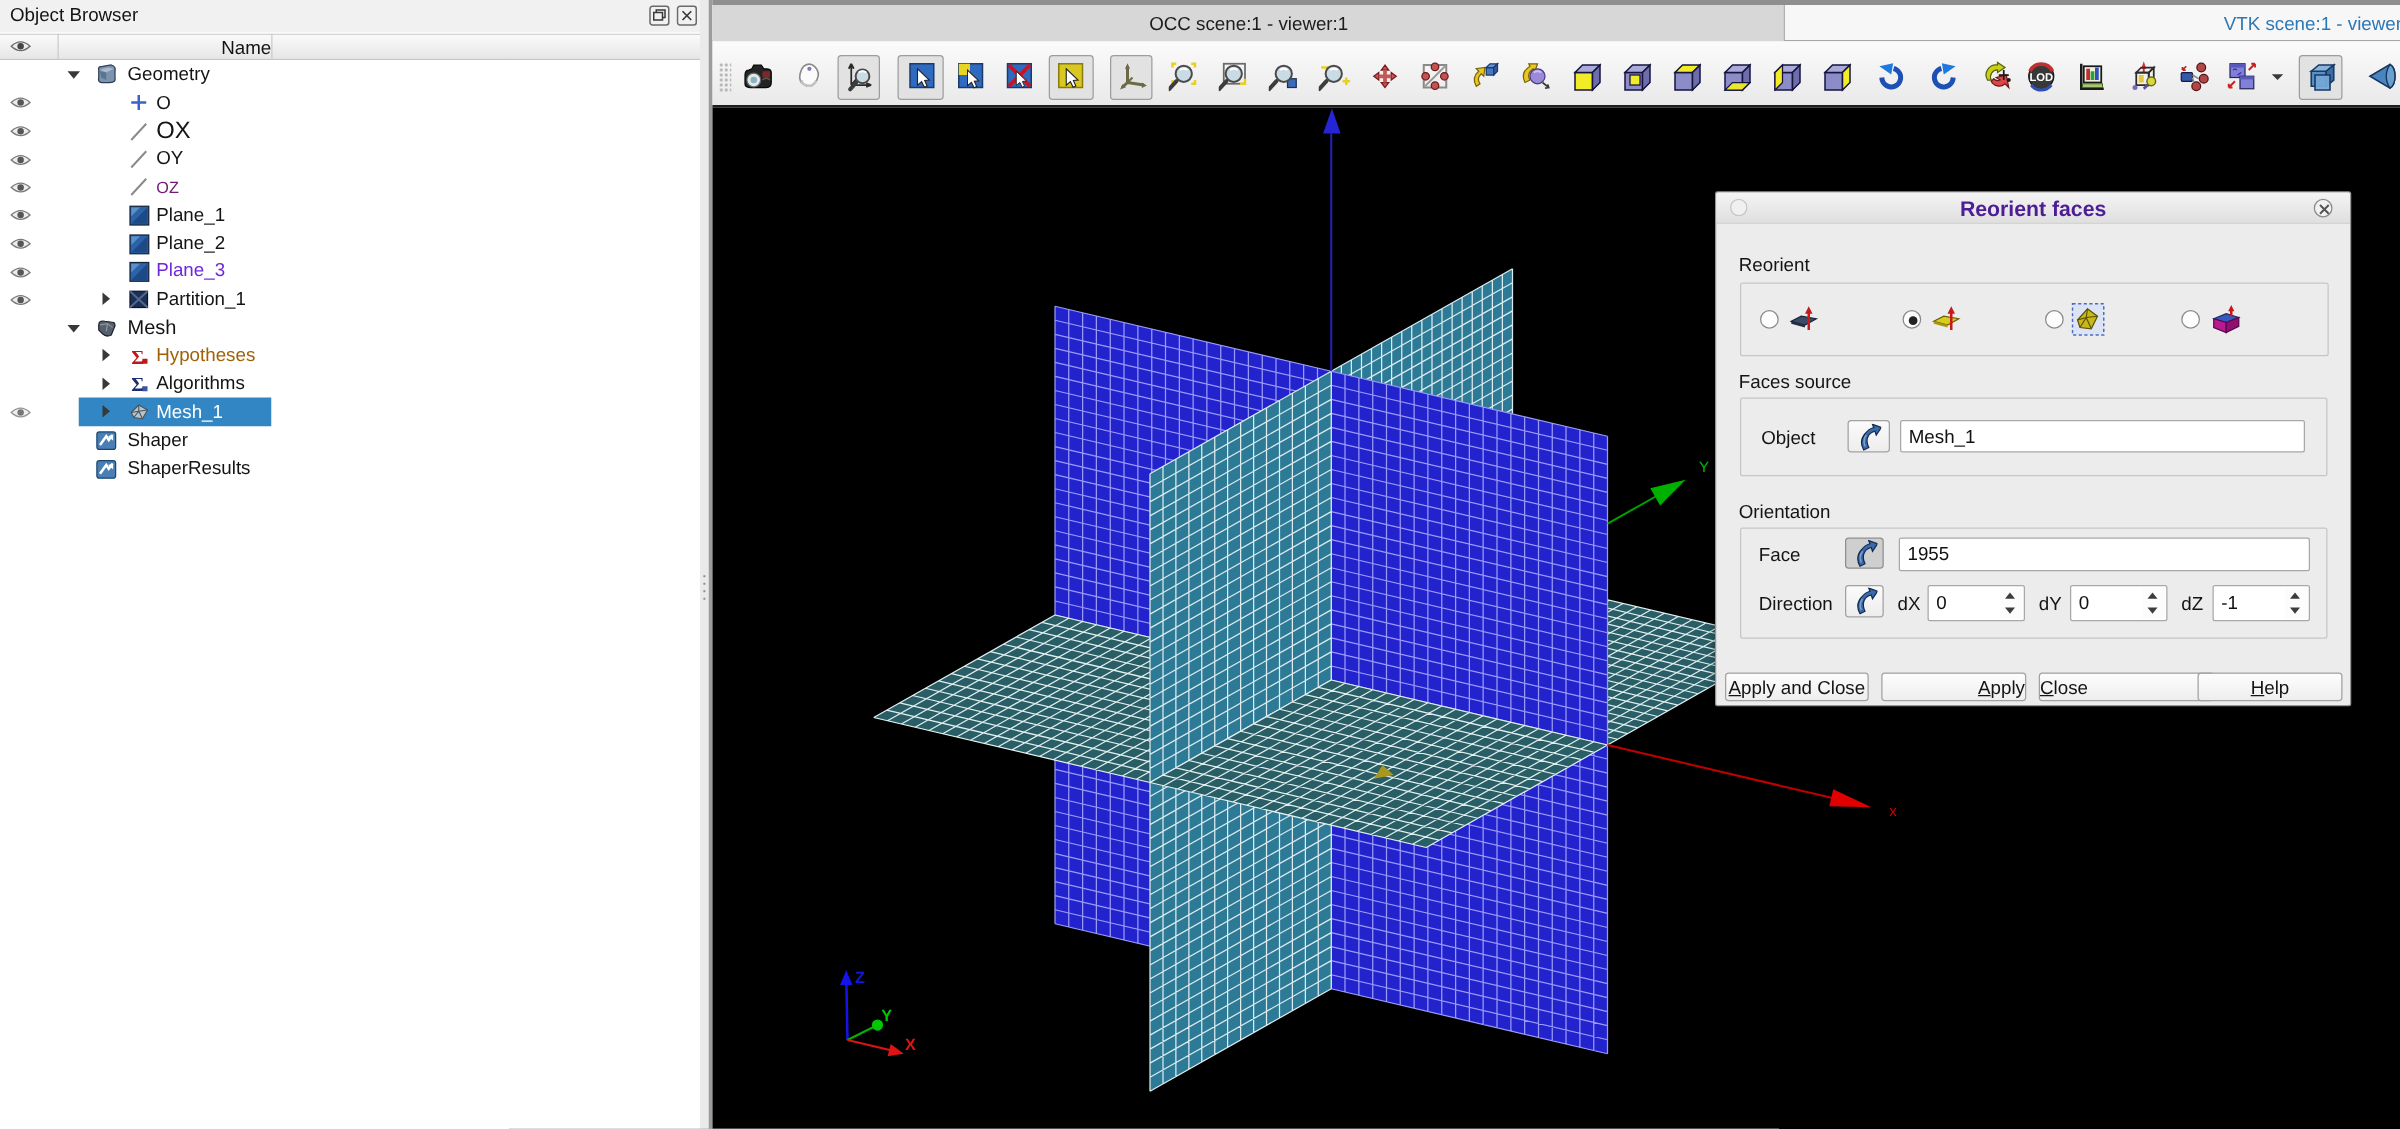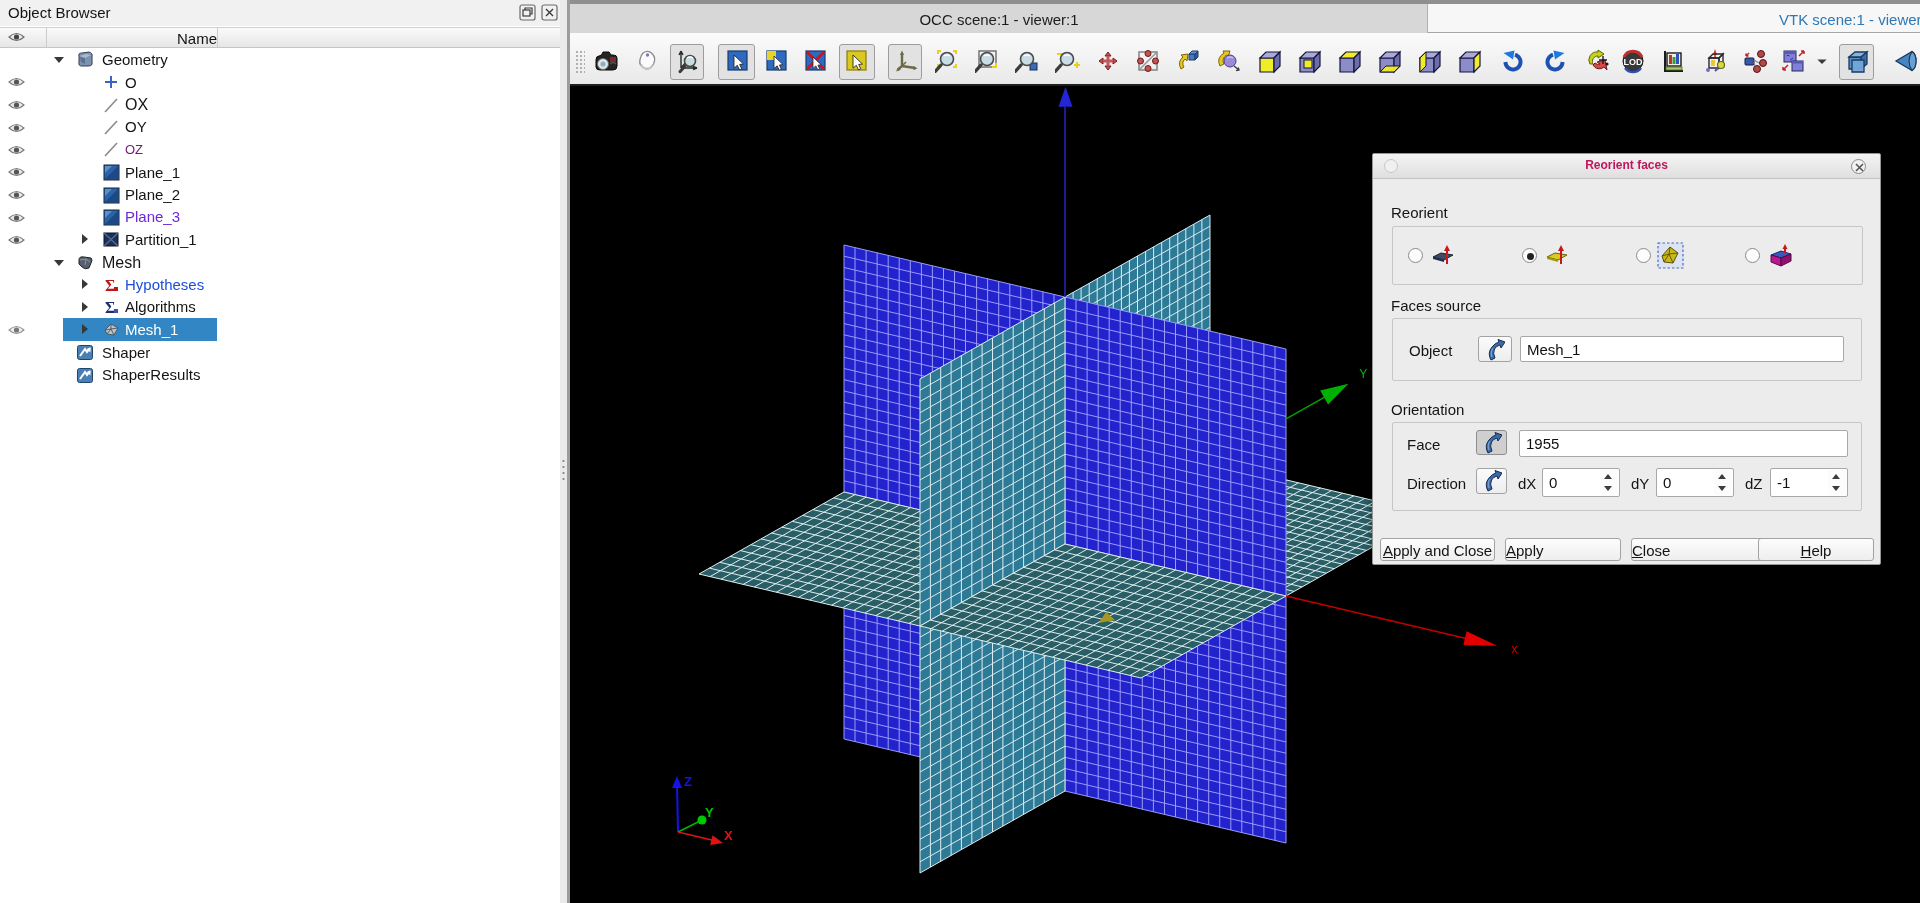--- a/index.html
+++ b/index.html
@@ -42,21 +42,21 @@
     <path d="M9 3 V15 M3 9 H15" stroke="#3a62c8" stroke-width="2"></path>
   </svg>
 <div style="position:absolute;left:125px;top:74px;font-size:15px;color:#141414;line-height:18px">O</div>
 <svg style="position:absolute;left:8px;top:99px" width="17" height="12" viewBox="0 0 17 12" opacity="1.0">
     <path d="M1 6 Q8.5 -1 16 6 Q8.5 13 1 6 Z" fill="#ececec" stroke="#7a7a7a" stroke-width="1.1"></path>
     <circle cx="8.5" cy="6" r="2.6" fill="#565656"></circle>
   </svg>
 <svg style="position:absolute;left:102px;top:96px" width="19" height="19" viewBox="0 0 19 19">
     <path d="M3 16 L15 3" stroke="#8a8a8a" stroke-width="1.6"></path>
   </svg>
-<div style="position:absolute;left:125px;top:96px;font-size:16px;color:#141414;line-height:18px">OX</div>
+<div style="position:absolute;left:125px;top:96px;font-size:19px;color:#141414;line-height:18px">OX</div>
 <svg style="position:absolute;left:8px;top:122px" width="17" height="12" viewBox="0 0 17 12" opacity="1.0">
     <path d="M1 6 Q8.5 -1 16 6 Q8.5 13 1 6 Z" fill="#ececec" stroke="#7a7a7a" stroke-width="1.1"></path>
     <circle cx="8.5" cy="6" r="2.6" fill="#565656"></circle>
   </svg>
 <svg style="position:absolute;left:102px;top:118px" width="19" height="19" viewBox="0 0 19 19">
     <path d="M3 16 L15 3" stroke="#8a8a8a" stroke-width="1.6"></path>
   </svg>
 <div style="position:absolute;left:125px;top:118px;font-size:15px;color:#141414;line-height:18px">OY</div>
 <svg style="position:absolute;left:8px;top:144px" width="17" height="12" viewBox="0 0 17 12" opacity="1.0">
     <path d="M1 6 Q8.5 -1 16 6 Q8.5 13 1 6 Z" fill="#ececec" stroke="#7a7a7a" stroke-width="1.1"></path>
@@ -110,21 +110,21 @@
 <svg style="position:absolute;left:76px;top:253px" width="19" height="19" viewBox="0 0 19 19">
     <path d="M3 7 Q3 3 8 4 L15 5 Q17 7 15 10 L13 15 Q9 17 6 14 L3 11 Z" fill="#57606c" stroke="#20242c" stroke-width="1"></path>
     <path d="M4 7 L10 6 L14 9 M10 6 L9 12" stroke="#9aa2ae" stroke-width="0.8" fill="none"></path>
   </svg>
 <div style="position:absolute;left:102px;top:254px;font-size:16px;color:#141414;line-height:18px">Mesh</div>
 <div style="position:absolute;left:82px;top:279px;width:0;height:0;border-top:5px solid transparent;border-bottom:5px solid transparent;border-left:6px solid #383838"></div>
 <svg style="position:absolute;left:102px;top:276px" width="19" height="19" viewBox="0 0 19 19">
     <text x="3" y="15" font-family="Liberation Serif, serif" font-weight="bold" font-size="16" fill="#c01818">Σ</text>
     <rect x="12" y="11" width="4" height="4" fill="#c01818"></rect>
   </svg>
-<div style="position:absolute;left:125px;top:276px;font-size:15px;color:#1d4ed8;line-height:18px">Hypotheses</div>
+<div style="position:absolute;left:125px;top:276px;font-size:15px;color:#a16207;line-height:18px">Hypotheses</div>
 <div style="position:absolute;left:82px;top:302px;width:0;height:0;border-top:5px solid transparent;border-bottom:5px solid transparent;border-left:6px solid #383838"></div>
 <svg style="position:absolute;left:102px;top:298px" width="19" height="19" viewBox="0 0 19 19">
     <text x="3" y="15" font-family="Liberation Serif, serif" font-weight="bold" font-size="16" fill="#1c2e6e">Σ</text>
     <rect x="12" y="11" width="4" height="4" fill="#3c55a0"></rect>
   </svg>
 <div style="position:absolute;left:125px;top:298px;font-size:15px;color:#141414;line-height:18px">Algorithms</div>
 <div style="position:absolute;left:63px;top:318px;width:154px;height:23px;background:#3186c3"></div>
 <svg style="position:absolute;left:8px;top:324px" width="17" height="12" viewBox="0 0 17 12" opacity="0.8">
     <path d="M1 6 Q8.5 -1 16 6 Q8.5 13 1 6 Z" fill="#ececec" stroke="#7a7a7a" stroke-width="1.1"></path>
     <circle cx="8.5" cy="6" r="2.6" fill="#565656"></circle>
@@ -410,21 +410,21 @@
     <line x1="108" y1="746" x2="130" y2="735" stroke="#00b400" stroke-width="1.6"></line>
     <circle cx="132" cy="734" r="4.5" fill="#00c800"></circle>
     <text x="135" y="731" fill="#00c800" font-size="13" font-weight="bold" font-family="Liberation Sans, sans-serif">Y</text>
     <line x1="108" y1="746" x2="146" y2="755" stroke="#dc1414" stroke-width="1.6"></line>
     <polygon points="153.0,757.0 140.1,758.9 142.6,749.2" fill="#dc1414"></polygon>
     <text x="154" y="754" fill="#dc1414" font-size="13" font-weight="bold" font-family="Liberation Sans, sans-serif">X</text>
   </svg>
 
 <div style="position:absolute;left:1372px;top:153px;width:509px;height:412px;background:#ececec;border:1px solid #969696;border-radius:2px;box-shadow:0 2px 8px rgba(0,0,0,0.45)"></div>
 <div style="position:absolute;left:1373px;top:154px;width:507px;height:25px;background:linear-gradient(#f4f4f4,#dfdfdf);border-bottom:1px solid #c2c2c2;border-radius:2px 2px 0 0"></div>
-<div style="position:absolute;left:1373px;top:158px;width:507px;text-align:center;font-size:12px;font-weight:bold;color:#be185d">Reorient faces</div>
+<div style="position:absolute;left:1373px;top:158px;width:507px;text-align:center;font-size:17px;font-weight:bold;color:#4c1d95">Reorient faces</div>
 <div style="position:absolute;left:1384px;top:159px;width:14px;height:14px;border-radius:50%;border:1px solid #c6c6c6;background:#f0f0f0"></div>
 <div style="position:absolute;left:1851px;top:159px;width:15px;height:15px;border-radius:50%;border:1px solid #8a8a8a;background:#f2f2f2"></div>
 <svg style="position:absolute;left:1854px;top:162px" width="11" height="11" viewBox="0 0 11 11">
     <path d="M2 2 L9 9 M9 2 L2 9" stroke="#555" stroke-width="1.6"></path>
   </svg>
 <div style="position:absolute;left:1391px;top:204px;font-size:15px;color:#141414">Reorient</div>
 <div style="position:absolute;left:1392px;top:226px;width:471px;height:59px;border:1px solid #c6c6c6;border-radius:2px"></div>
 <div style="position:absolute;left:1408px;top:248px;width:15px;height:15px;border-radius:50%;background:#fdfdfd;border:1px solid #8a8a8a"></div>
 <div style="position:absolute;left:1522px;top:248px;width:15px;height:15px;border-radius:50%;background:#fdfdfd;border:1px solid #8a8a8a">
     <div style="position:absolute;left:4px;top:4px;width:7px;height:7px;border-radius:50%;background:#222"></div>
@@ -499,14 +499,14 @@
   </div>
 <div style="position:absolute;left:1745px;top:475px;font-size:15px;color:#141414">dZ</div>
 <div style="position:absolute;left:1770px;top:468px;width:78px;height:29px;background:#fff;border:1px solid #a8a8a8;border-radius:2px">
     <div style="position:absolute;left:6px;top:5px;font-size:15px;color:#111">-1</div>
     <div style="position:absolute;right:1px;top:1px;width:18px;height:25px;background:#fcfcfc">
       <div style="position:absolute;left:4px;top:4px;width:0;height:0;border-left:4px solid transparent;border-right:4px solid transparent;border-bottom:5.5px solid #3c3c3c"></div>
       <div style="position:absolute;left:4px;bottom:4px;width:0;height:0;border-left:4px solid transparent;border-right:4px solid transparent;border-top:5.5px solid #3c3c3c"></div>
     </div>
   </div>
 <div style="position:absolute;left:1380px;top:538px;width:115px;height:23px;background:linear-gradient(#fdfdfd,#eeeeee);border:1px solid #a2a2a2;border-radius:3px;font-size:15px;color:#141414;text-align:center;line-height:23px"><u>A</u>pply and Close</div>
-<div style="position:absolute;left:1505px;top:538px;width:116px;height:23px;background:linear-gradient(#fdfdfd,#eeeeee);border:1px solid #a2a2a2;border-radius:3px;font-size:15px;color:#141414;text-align:left;line-height:23px"><u>A</u>pply</div>
+<div style="position:absolute;left:1505px;top:538px;width:116px;height:23px;background:linear-gradient(#fdfdfd,#eeeeee);border:1px solid #a2a2a2;border-radius:3px;font-size:15px;color:#141414;text-align:right;line-height:23px"><u>A</u>pply</div>
 <div style="position:absolute;left:1631px;top:538px;width:140px;height:23px;background:linear-gradient(#fdfdfd,#eeeeee);border:1px solid #a2a2a2;border-radius:3px;font-size:15px;color:#141414;text-align:left;line-height:23px"><u>C</u>lose</div>
 <div style="position:absolute;left:1758px;top:538px;width:116px;height:23px;background:linear-gradient(#fdfdfd,#eeeeee);border:1px solid #a2a2a2;border-radius:3px;font-size:15px;color:#141414;text-align:center;line-height:23px"><u>H</u>elp</div>
 </body></html>

